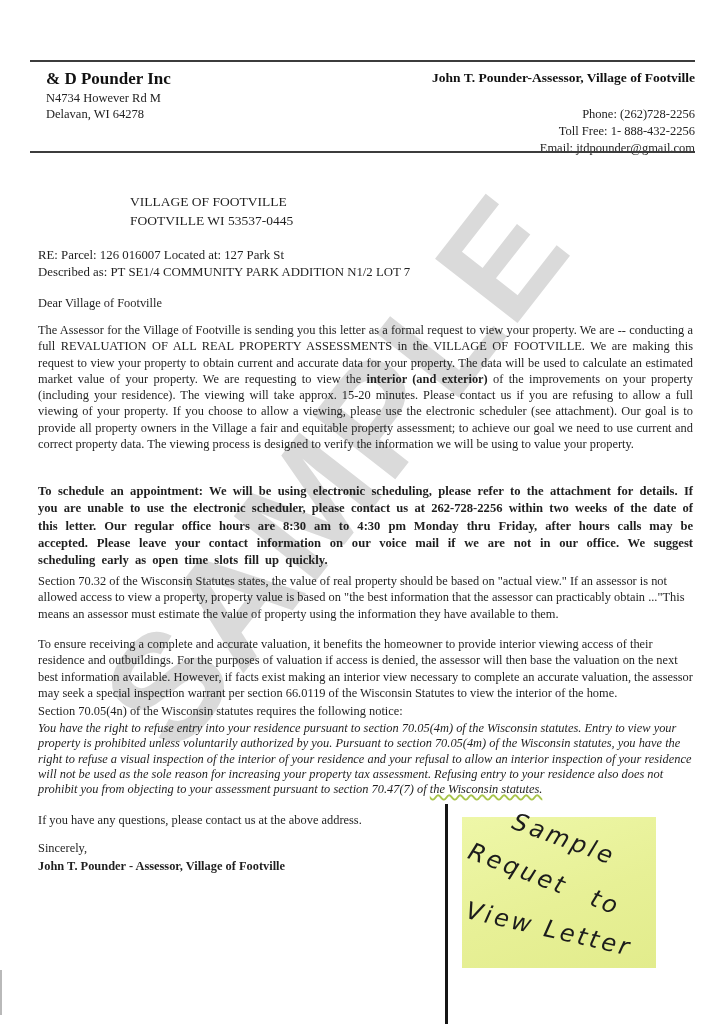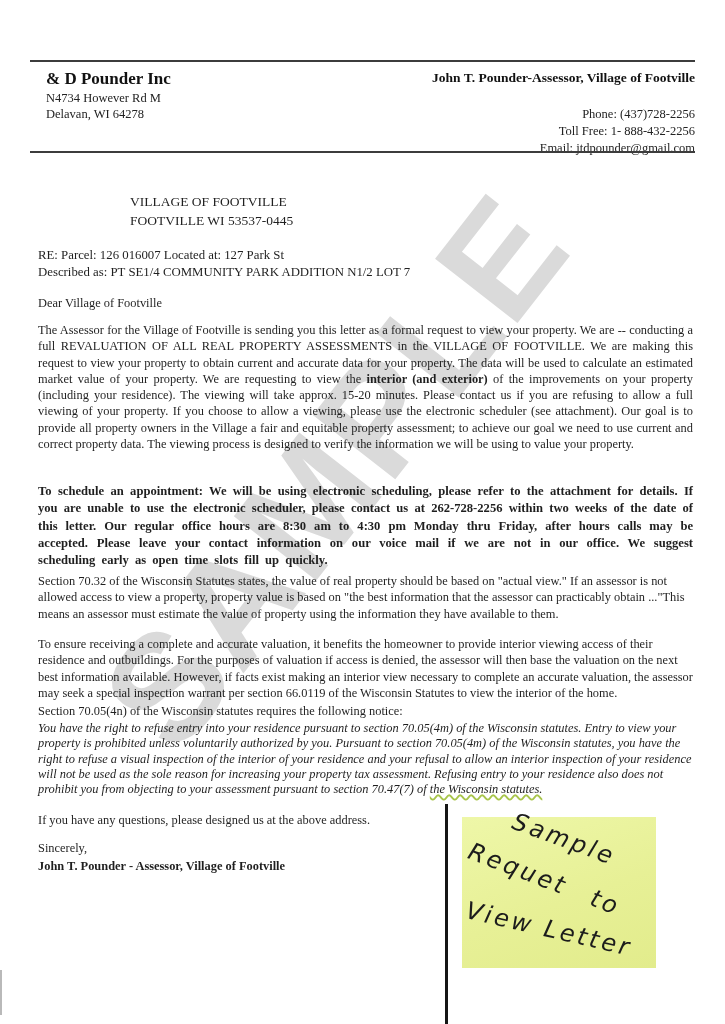--- a/index.html
+++ b/index.html
@@ -73,21 +73,21 @@
 
     <div class="hdr-left">
       <div class="company">&amp; D Pounder Inc</div>
       <div class="hdr-addr">N4734 However Rd M</div>
       <div class="hdr-addr">Delavan, WI  64278</div>
     </div>
 
     <div class="hdr-right">
       <div class="assessor">John T. Pounder-Assessor, Village of Footville</div>
       <div class="hdr-contact">
-        <div>Phone: (437)728-2256</div>
+        <div>Phone: (262)728-2256</div>
         <div>Toll Free: 1- 888-432-2256</div>
         <div>Email: jtdpounder@gmail.com</div>
       </div>
     </div>
 
     <div class="rule rule2"></div>
 
     <div class="recipient">
       <div>VILLAGE OF FOOTVILLE</div>
       <div>FOOTVILLE  WI 53537-0445</div>
@@ -106,21 +106,21 @@
 
     <div class="blk p3">Section 70.32 of the Wisconsin Statutes states, the value of real property  should be based  on "actual view." If an assessor is not allowed access to view a property, property  value is based on "the best information  that the assessor can practicably  obtain ..."This means an assessor must estimate the value of property using the information they have available to them.</div>
 
     <div class="blk p4">To ensure receiving a complete and accurate valuation, it benefits the homeowner to provide interior viewing access of their residence and outbuildings. For the purposes of valuation  if access is denied, the assessor  will then base the valuation  on the next best information available. However, if facts exist making an interior view necessary to complete an accurate valuation, the assessor may seek a special inspection  warrant per section 66.0119 of the Wisconsin  Statutes to view the interior of the home.</div>
 
     <div class="blk p5">
       <span>Section 70.05(4n) of the Wisconsin statutes requires the following notice:</span>
       <span class="italic"><span>You have the right to refuse entry into your residence pursuant to section 70.05(4m) of the Wisconsin statutes. Entry to view your property is prohibited unless voluntarily authorized by you. Pursuant to section 70.05(4m) of the Wisconsin statutes, you have the right to refuse a visual inspection of the interior of your residence and your refusal to allow an interior inspection of your residence will not be used as the sole reason for increasing your property tax assessment.  Refusing  entry to your residence also does not prohibit you from objecting to your assessment pursuant to section 70.47(7)  of </span><span class="wavy">the Wisconsin statutes.</span></span>
     </div>
 
-    <div class="blk closing">If you have any questions, please designed us at the above address.</div>
+    <div class="blk closing">If you have any questions, please contact us at the above address.</div>
 
     <div class="blk sincerely">Sincerely,</div>
 
     <div class="blk signature">John T. Pounder -  Assessor, Village of Footville</div>
 
   </div>
 
   <div class="vline"></div>
   <div class="edge-artifact"></div>
 

